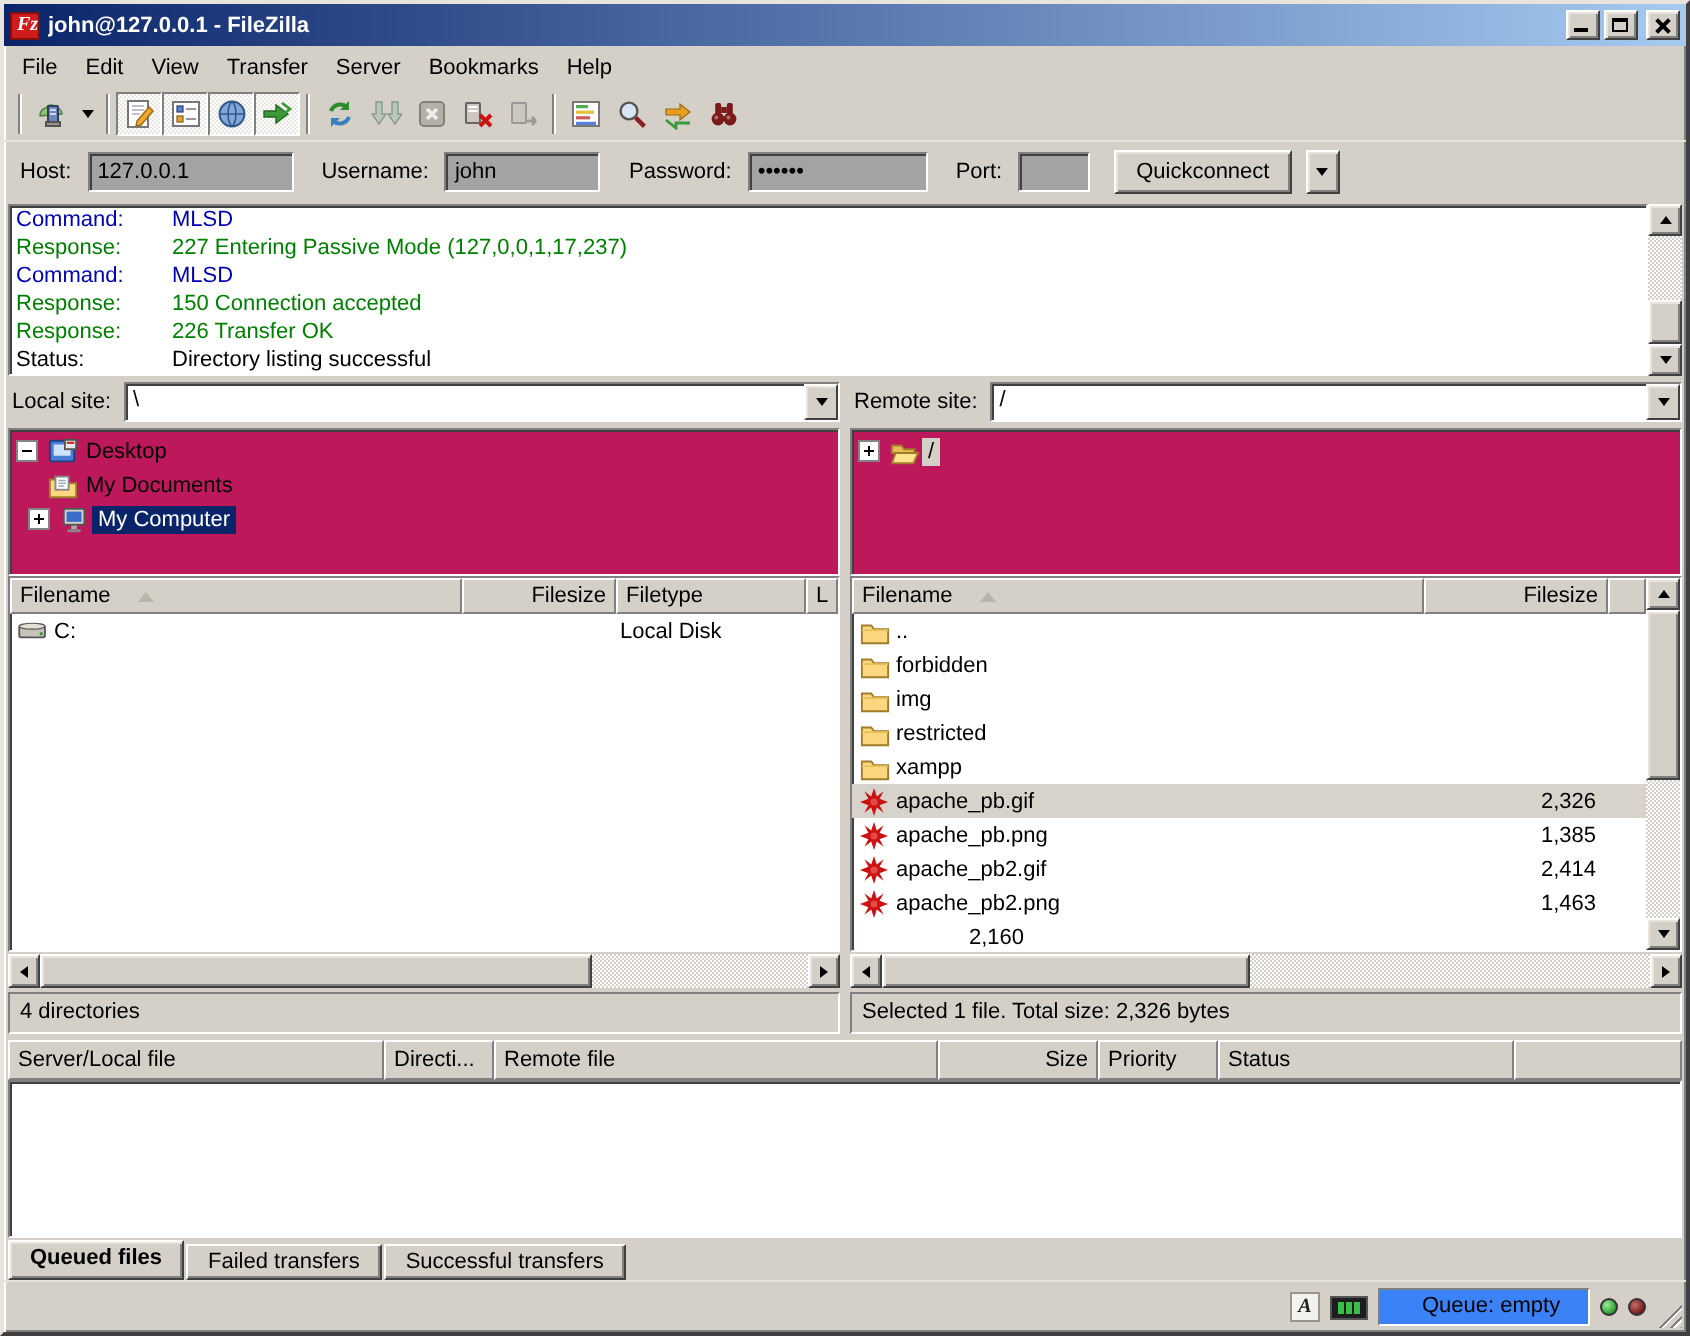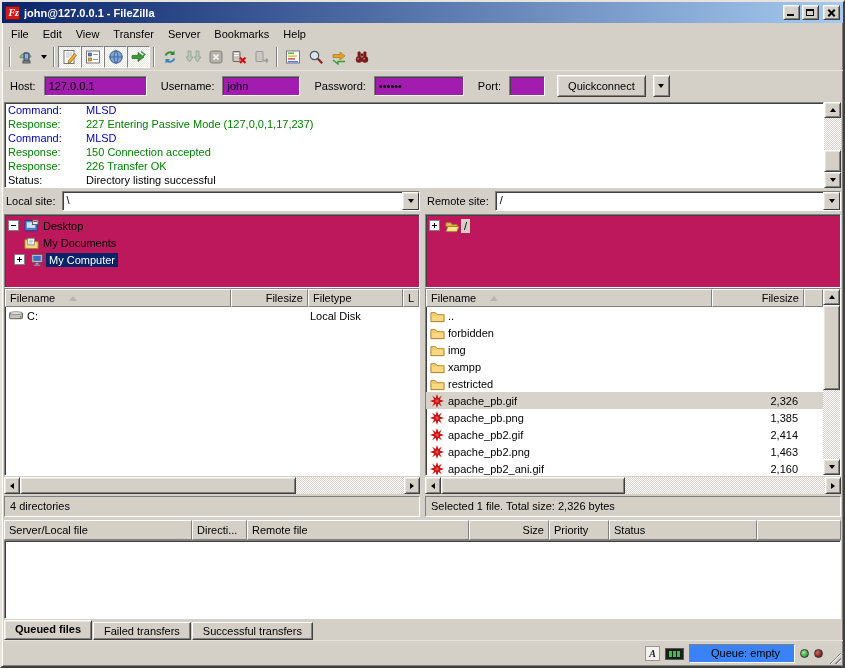--- a/index.html
+++ b/index.html
@@ -47,21 +47,21 @@
     background-image: linear-gradient(45deg,#fff 25%,transparent 25%,transparent 75%,#fff 75%),linear-gradient(45deg,#fff 25%,transparent 25%,transparent 75%,#fff 75%);
     background-size:2px 2px; background-position:0 0,1px 1px;
   }
   .tsep { width:2px; height:20px; margin:0 3px; border-left:1px solid #808080; border-right:1px solid #fff; }
   .tdrop { width:13px; height:22px; display:flex; align-items:center; justify-content:center; }
   .tri-down { width:0; height:0; border-left:3px solid transparent; border-right:3px solid transparent; border-top:4px solid #000; }
   
   .quickbar { height:30px; flex:0 0 30px; display:flex; align-items:center; padding:0 8px; gap:6px; }
   .qlabel { margin-right:2px; }
   .field {
-    height:20px; background:#a21caf; border:1px solid; border-color:#808080 #fff #fff #808080;
+    height:20px; background:#a3a3a3; border:1px solid; border-color:#808080 #fff #fff #808080;
     box-shadow: inset 1px 1px 0 #404040; padding:2px 4px; font:11px "Liberation Sans",sans-serif; outline:none;
   }
   .btn {
     height:22px; background:#d4d0c8; padding:2px 10px;
     border:1px solid; border-color:#fff #404040 #404040 #fff;
     box-shadow: inset 1px 1px 0 #e8e4dc, inset -1px -1px 0 #808080;
     font:11px "Liberation Sans",sans-serif;
   }
   .dropbtn { width:17px; height:22px; display:flex; align-items:center; justify-content:center; background:#d4d0c8;
     border:1px solid; border-color:#fff #404040 #404040 #fff;
@@ -605,34 +605,34 @@
               <span></span>
             </div>
         </div>
         <div class="lrow">
           <div class="fcell gr-name">
               <span class="ficon">
                 <svg class="icon14">
                   <use href="#i-folder"></use>
                 </svg>
               </span>
-              <span class="fname">xampp</span>
+              <span class="fname">restricted</span>
             </div>
           <div class="fcell gr-size num">
               <span></span>
             </div>
         </div>
         <div class="lrow">
           <div class="fcell gr-name">
               <span class="ficon">
                 <svg class="icon14">
                   <use href="#i-folder"></use>
                 </svg>
               </span>
-              <span class="fname">restricted</span>
+              <span class="fname">xampp</span>
             </div>
           <div class="fcell gr-size num">
               <span></span>
             </div>
         </div>
         <div class="lrow row-sel">
           <div class="fcell gr-name">
               <span class="ficon">
                 <svg width="14" height="14" viewBox="0 0 16 16">
                   <use href="#i-imgfile"></use>
@@ -677,28 +677,20 @@
                   <use href="#i-imgfile"></use>
                 </svg>
               </span>
               <span class="fname">apache_pb2.png</span>
             </div>
           <div class="fcell gr-size num">
               <span>1,463</span>
             </div>
         </div>
         <div class="lrow">
-          <div class="fcell gr-name">
-              <span class="ficon">
-                <svg width="14" height="14" viewBox="0 0 16 16">
-                  <use href="#i-imgfile"></use>
-                </svg>
-              </span>
-              <span class="fname">apache_pb2_ani.gif</span>
-            </div>
           <div class="fcell gr-size num">
               <span>2,160</span>
             </div>
         </div>
       </div>
       <div class="vscroll">
         <div class="sb-btn">
             <span class="t-up"></span>
           </div>
         <div class="sb-track track-d">

